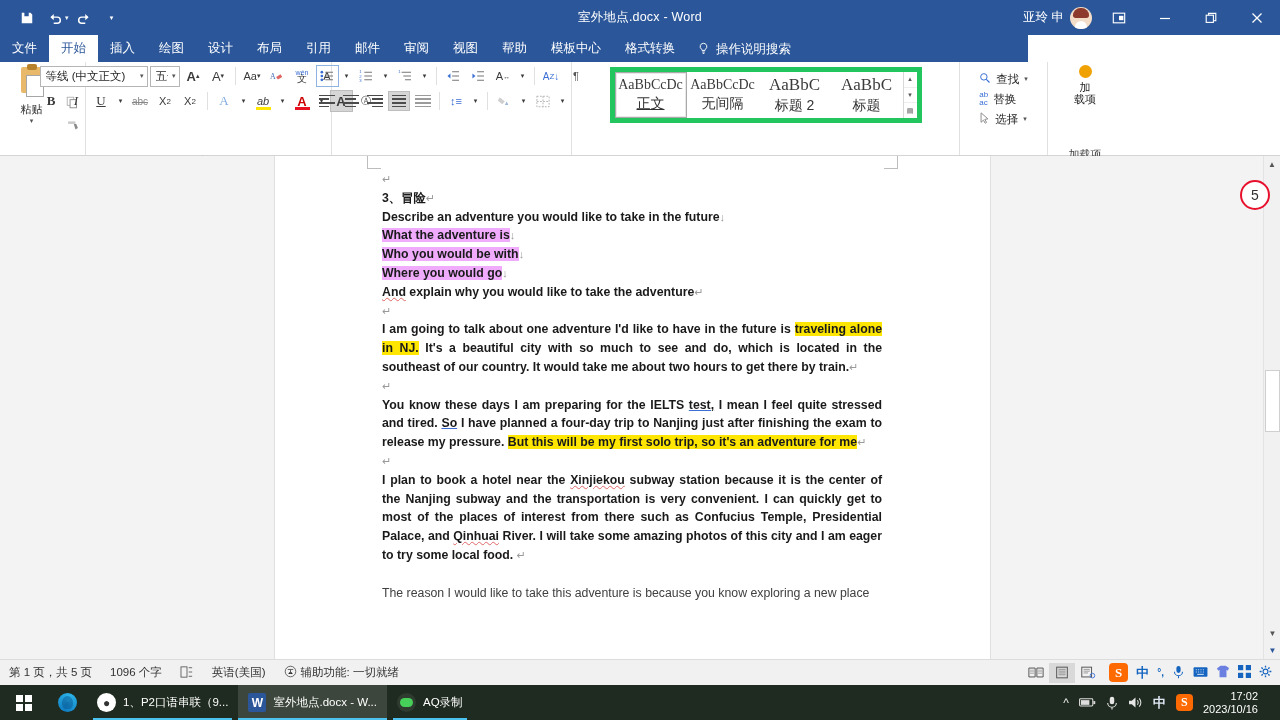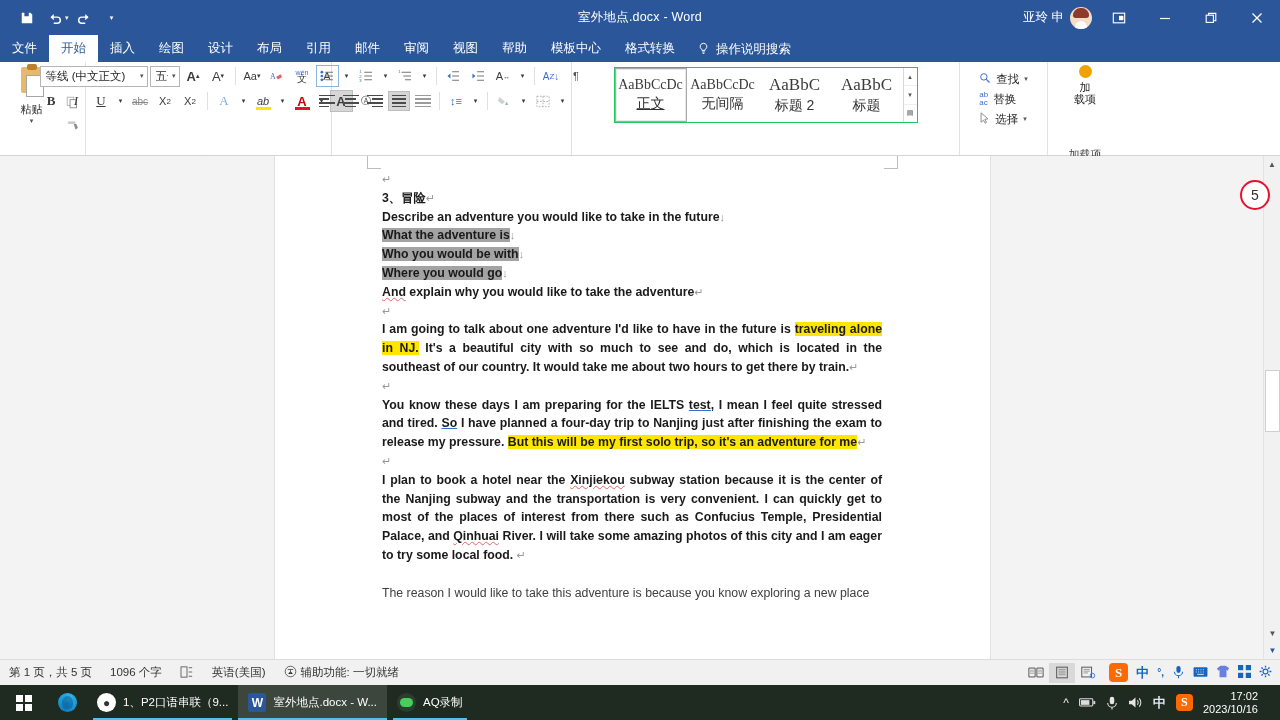--- a/index.html
+++ b/index.html
@@ -44,21 +44,21 @@
     content:""; position:absolute; left:5px; bottom:0; width:12px; height:8px;
     background:#ffffff; border-radius:6px 6px 0 0;
   }
   .winbtn {
     width: 46px; height: 35px; display: flex; align-items: center; justify-content: center;
     color: #fff; font-size: 13px;
   }
 
   
   .menubar {
-    position: absolute; top: 35px; left: 0; width: 1280px; height: 27px;
+    position: absolute; top: 35px; left: 0; width: 1028px; height: 27px;
     background: #2b579a; color: #fff; display: flex; align-items: flex-end;
     font-size: 12.5px;
   }
   .mtab {
     padding: 4px 12px 5px 12px; height: 27px; display: flex; align-items: center;
     white-space: nowrap;
   }
   .mtab.active { background: #fff; color: #2b579a; font-weight: normal; }
   .tellme { display:flex; align-items:center; gap:6px; padding: 4px 10px; }
   .bulb { font-size: 13px; }
@@ -111,21 +111,21 @@
   .hl-a { position:relative; }
   .hl-a .bar { position:absolute; left:4px; bottom:2px; width:15px; height:3px; }
 
   
   .al { width:22px;height:20px; display:flex;flex-direction:column; justify-content:center; gap:2px;
         padding: 0 3px; }
   .al i { height:1.6px; background:#4b4b4b; display:block; }
   .al.on { background:#d6d6d6; border:1px solid #bdbdbd; }
 
   
-  .gallery { display:flex; align-items:stretch; border:1px solid #22c55e; height:56px; margin-top:2px;}
+  .gallery { display:flex; align-items:stretch; border:5px solid #22c55e; height:56px; margin-top:2px;}
   .style-item { width:72px; display:flex; flex-direction:column; align-items:center;
                 justify-content:center; border:1px solid transparent; }
   .style-item.sel { border:1px solid #a9a9a9; background:#fff; box-shadow: inset 0 0 0 1px #e8e8e8;}
   .style-prev { font-size:14px; color:#3b3b3b; font-family:"Liberation Serif", serif; white-space:nowrap;
                 overflow:hidden; width:68px; text-align:center;}
   .style-prev.h1 { font-size:24px; font-weight:bold; }
   .style-prev.h2 { font-size:17px; }
   .style-prev.h3 { font-size:17px; }
   .style-name { font-size:14px; color:#333; margin-top:2px; }
   .style-name.u { text-decoration: underline; }
@@ -159,21 +159,21 @@
   .mc-tl { left:92px; top:-1px; border-right:none; border-top:none; }
   .mc-tr { right:92px; top:-1px; border-left:none; border-top:none; }
   .body {
     position: absolute; left: 107px; top: 14px; width: 500px;
     font-family: "Liberation Sans", sans-serif;
     font-size: 12.3px; line-height: 18.8px; color: #1a1a1a;
   }
   .p { margin: 0; text-align: justify; font-weight: bold; }
   .p.n { font-weight: normal; color:#404040;}
   .pmark { color:#9a9a9a; font-weight:normal; font-size:11px; }
-  .hl-cy { background:#a3a3a3; }
+  .hl-cy { background:#f0abfc; }
   .hl-yl { background:#ffe600; }
   .sp { text-decoration: underline; text-decoration-style: wavy;
         text-decoration-color:#e06666; text-decoration-thickness:1px; }
   .gm { text-decoration: underline; text-decoration-color:#3b6fd4; text-decoration-thickness:1.2px; }
 
   
   .vscroll {
     position:absolute; right:0; top:156px; width:17px; height:503px; background:#f1f1f1;
     border-left:1px solid #e3e3e3;
   }

